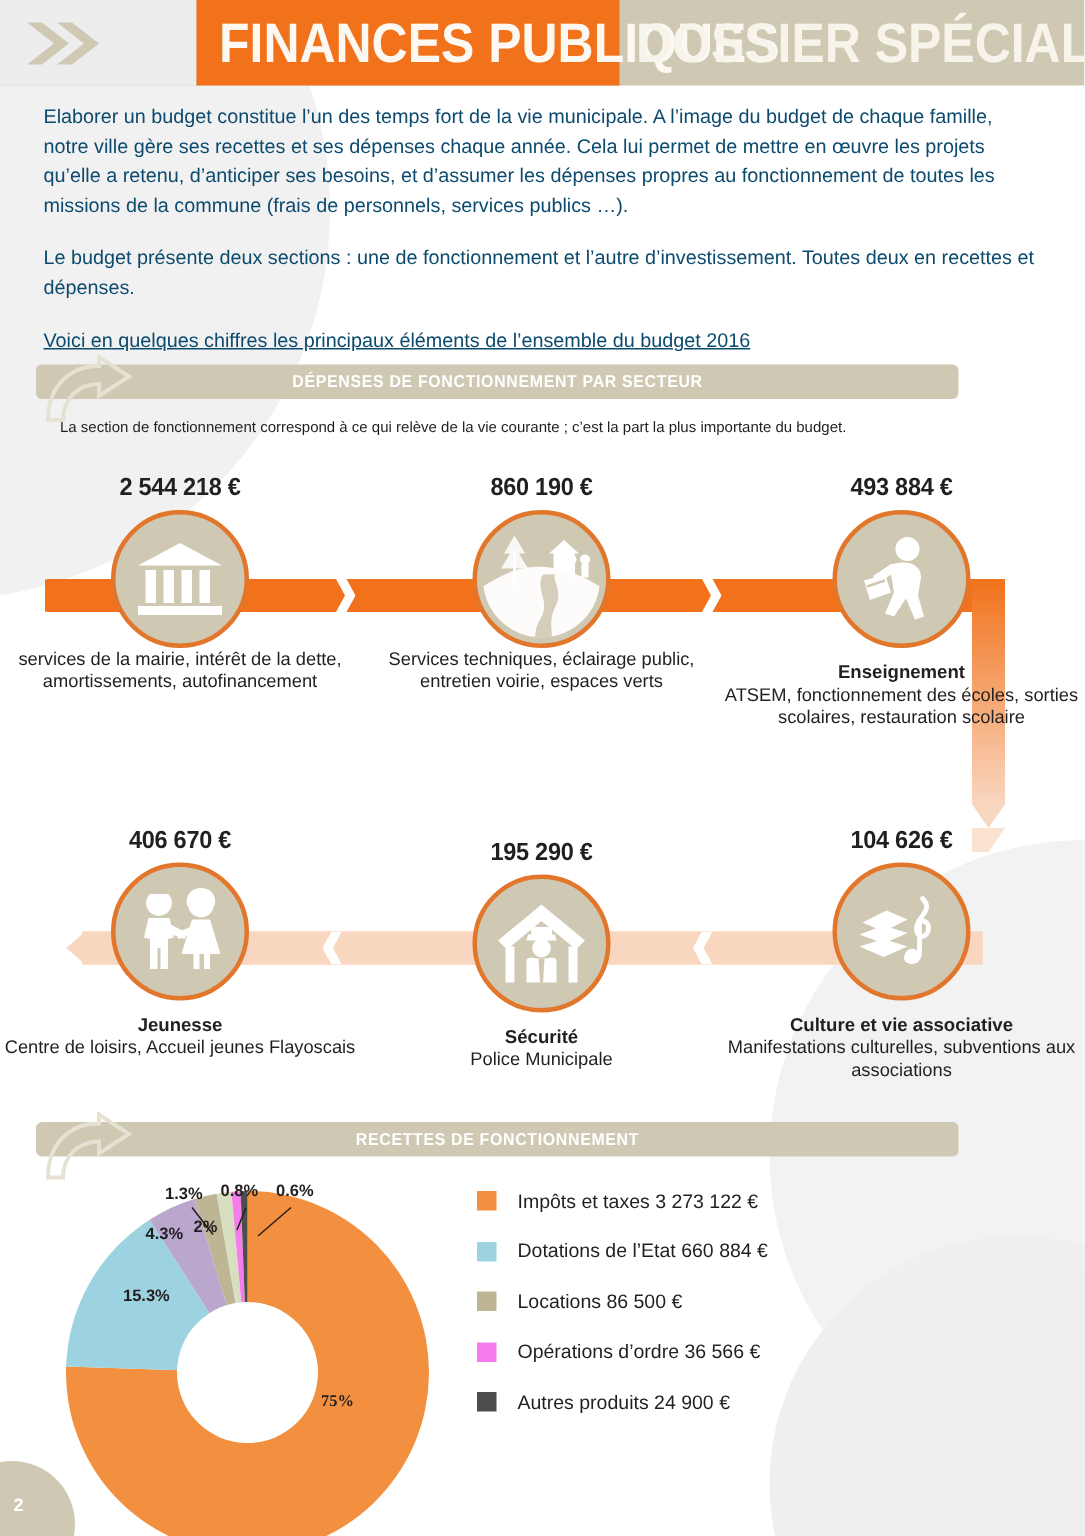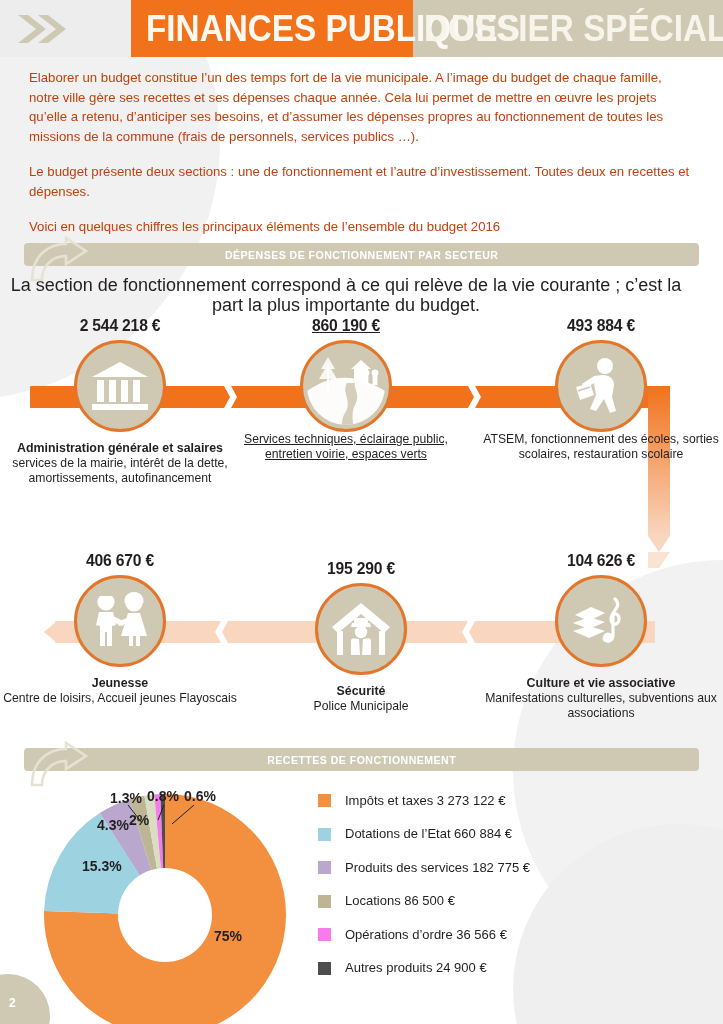--- a/index.html
+++ b/index.html
@@ -32,43 +32,43 @@
   }
   .title-sub{
     position:absolute;left:424px;top:5px;z-index:7;
     font-size:37px;line-height:47px;font-weight:700;color:#f7f4ec;
     font-family:"Liberation Sans Narrow","Liberation Sans",sans-serif;
     transform:scaleX(.9);transform-origin:left top;white-space:nowrap;
   }
 
   
   .intro{position:absolute;left:29px;top:68px;width:664px;z-index:6;}
-  .intro p{margin:0 0 16px 0;font-size:13.2px;line-height:19.5px;color:#c2410c;}
-  .intro p:last-child{margin-bottom:0;}
+  .intro p{margin:0 0 16px 0;font-size:13.2px;line-height:19.5px;color:#0c4a6e;}
+  .intro p:last-child{margin-bottom:0;text-decoration:underline;}
 
   
   .secbar{
-    position:absolute;left:24px;width:675px;height:23px;
+    position:absolute;left:24px;width:615px;height:23px;
     background:#cfc9b4;border-radius:4px;z-index:6;
     display:flex;align-items:center;justify-content:center;
   }
   .secbar span{
     font-size:11.5px;font-weight:700;color:#ffffff;letter-spacing:.5px;
     font-family:"Liberation Sans Narrow","Liberation Sans",sans-serif;
     transform:scaleX(.92);
   }
   .secbar-1{top:243px;}
   .secbar-2{top:748px;}
   .curve-arrow{position:absolute;z-index:7;width:72px;height:46px;}
   .curve-arrow-1{left:22px;top:236px;}
   .curve-arrow-2{left:22px;top:741px;}
 
   
-  .lead{position:absolute;left:10px;top:276px;width:672px;z-index:6;
-        font-size:18px;line-height:19.5px;text-align:center;}
+  .lead{position:absolute;left:40px;top:276px;width:672px;z-index:6;
+        font-size:10px;line-height:19.5px;}
 
   
   .flow{position:absolute;left:0;top:316px;width:723px;height:430px;z-index:6;}
 
   .connector{position:absolute;height:22px;z-index:1;}
   .conn-fill{position:absolute;left:0;top:0;height:22px;width:100%;background:#f1721b;}
   .conn-fade{background:#f9d6bf;}
 
   .chev-notch{position:absolute;top:0;height:22px;width:13px;z-index:2;}
 
@@ -82,21 +82,21 @@
     margin:5px auto 0 auto;position:relative;
     display:flex;align-items:center;justify-content:center;
     box-sizing:border-box;
   }
   .cap{margin-top:9px;font-size:12.4px;line-height:15px;font-weight:700;color:#231f20;}
   .sub{margin-top:0px;font-size:12.2px;line-height:15px;font-weight:400;color:#231f20;}
 
   
   .chartwrap{position:absolute;left:16px;top:780px;width:300px;height:238px;z-index:6;}
   .donut{position:absolute;left:28px;top:14px;width:242px;height:242px;}
-  .pctlabel{position:absolute;font-size:14px;font-weight:700;color:#231f20;
+  .pctlabel{position:absolute;font-size:11px;font-weight:700;color:#231f20;
             font-family:"Liberation Sans Narrow","Liberation Sans",sans-serif;white-space:nowrap;text-align:center;}
 
   .legend{position:absolute;left:318px;top:784px;width:400px;z-index:6;}
   .legrow{display:flex;align-items:center;height:33.5px;}
   .swatch{width:13px;height:13px;flex:0 0 13px;margin-right:14px;}
   .legtxt{font-size:13px;line-height:16px;color:#231f20;}
 
   
   .pagenum-bg{position:absolute;left:-34px;bottom:-34px;width:84px;height:84px;
               border-radius:50%;background:#cfc9b4;z-index:7;}
@@ -186,25 +186,24 @@
       <div class="circle">
         <svg width="60" height="52" viewBox="0 0 60 52">
           <path d="M30 2 L58 17 L2 17 Z" fill="#ffffff"></path>
           <rect x="7" y="20" width="7" height="22" fill="#ffffff"></rect>
           <rect x="19" y="20" width="7" height="22" fill="#ffffff"></rect>
           <rect x="31" y="20" width="7" height="22" fill="#ffffff"></rect>
           <rect x="43" y="20" width="7" height="22" fill="#ffffff"></rect>
           <rect x="2" y="44" width="56" height="6" fill="#ffffff"></rect>
         </svg>
       </div>
-      <div class="cap">Administration générale et salaires</div>
       <div class="sub">services de la mairie, intérêt de la dette, amortissements, autofinancement</div>
     </div>
 
-    <div class="node" style="left:226px;top:0px;text-decoration:underline;">
+    <div class="node" style="left:241px;top:0px;">
       <div class="amount">860 190 €</div>
       <div class="circle">
         <svg width="78" height="78" viewBox="0 0 78 78">
           <clipPath id="cl2">
               <circle cx="39" cy="39" r="39"></circle>
             </clipPath>
           <g clip-path="url(#cl2)">
             <path d="M0 44 C16 34 26 30 42 31 C56 32 68 38 78 44 L78 78 L0 78 Z" fill="#ffffff" opacity=".95"></path>
             <path d="M44 22 L54 13 L64 22 L61 22 L61 34 L47 34 L47 22 Z" fill="#ffffff"></path>
             <circle cx="68" cy="26" r="3.4" fill="#ffffff"></circle>
@@ -223,20 +222,21 @@
     <div class="node" style="left:481px;top:0px;">
       <div class="amount">493 884 €</div>
       <div class="circle">
         <svg width="58" height="58" viewBox="0 0 58 58">
           <circle cx="33" cy="9" r="8" fill="#ffffff"></circle>
           <path d="M30 18 C38 18 42 22 42 28 L40 40 L44 54 L38 56 L32 42 L24 54 L18 52 L24 38 L22 26 L14 32 L10 27 L22 19 Z" fill="#ffffff"></path>
           <path d="M4 30 L18 26 L22 38 L8 43 Z" fill="#ffffff"></path>
           <path d="M6 34 L18 30" stroke="#cfc9b4" stroke-width="1.6" fill="none"></path>
         </svg>
       </div>
+      <div class="cap">Enseignement</div>
       <div class="sub">ATSEM, fonctionnement des écoles, sorties scolaires, restauration scolaire</div>
     </div>
 
     <div class="node" style="left:0px;top:235px;">
       <div class="amount">406 670 €</div>
       <div class="circle">
         <svg width="66" height="58" viewBox="0 0 66 58">
           <circle cx="19" cy="10" r="8.6" fill="#ffffff"></circle>
           <path d="M10 8 A9 9 0 0 1 28 8 L28 4 L10 4 Z" fill="#cfc9b4"></path>
           <path d="M12 20 L26 20 L29 33 L25 34 L25 54 L20 54 L20 40 L18 40 L18 54 L13 54 L13 34 L9 33 Z" fill="#ffffff"></path>
@@ -306,43 +306,39 @@
           <path d="M121 121 L116.407354664828 0.08719005487746756 A121 121 0 0 1 120.99999999999997 0 Z" fill="#4D4D4D"></path>
         </g>
       <circle cx="121" cy="121" r="47" fill="#ffffff"></circle>
     </svg>
 
     <svg style="position:absolute;left:0;top:0;width:300px;height:238px;pointer-events:none;" viewBox="0 0 300 238">
       <path d="M112 25 L126 43" stroke="#231f20" stroke-width="1" fill="none"></path>
       <path d="M148 25 L142 40" stroke="#231f20" stroke-width="1" fill="none"></path>
       <path d="M178 25 L156 44" stroke="#231f20" stroke-width="1" fill="none"></path>
     </svg>
-    <div class="pctlabel" style="left:198px;top:148px;">75%</div>
+    <div class="pctlabel" style="left:198px;top:148px;font-family:Liberation Serif, serif;">75%</div>
     <div class="pctlabel" style="left:66px;top:78px;">15.3%</div>
     <div class="pctlabel" style="left:81px;top:37px;">4.3%</div>
     <div class="pctlabel" style="left:113px;top:32px;">2%</div>
     <div class="pctlabel" style="left:94px;top:10px;">1.3%</div>
     <div class="pctlabel" style="left:131px;top:8px;">0.8%</div>
     <div class="pctlabel" style="left:168px;top:8px;">0.6%</div>
   </div>
 
   <div class="legend" id="legend">
       <div class="legrow">
         <span class="swatch" style="background: rgb(242, 144, 63);"></span>
         <span class="legtxt">Impôts et taxes 3 273 122 €</span>
       </div>
       <div class="legrow">
         <span class="swatch" style="background: rgb(157, 211, 224);"></span>
         <span class="legtxt">Dotations de l’Etat 660 884 €</span>
       </div>
       <div class="legrow">
-        <span class="swatch" style="background: rgb(185, 167, 206);"></span>
-        <span class="legtxt">Produits des services 182 775 €</span>
-      </div>
-      <div class="legrow">
         <span class="swatch" style="background: rgb(189, 181, 147);"></span>
         <span class="legtxt">Locations 86 500 €</span>
       </div>
       <div class="legrow">
         <span class="swatch" style="background: rgb(245, 124, 235);"></span>
         <span class="legtxt">Opérations d’ordre 36 566 €</span>
       </div>
       <div class="legrow">
         <span class="swatch" style="background: rgb(77, 77, 77);"></span>
         <span class="legtxt">Autres produits 24 900 €</span>

